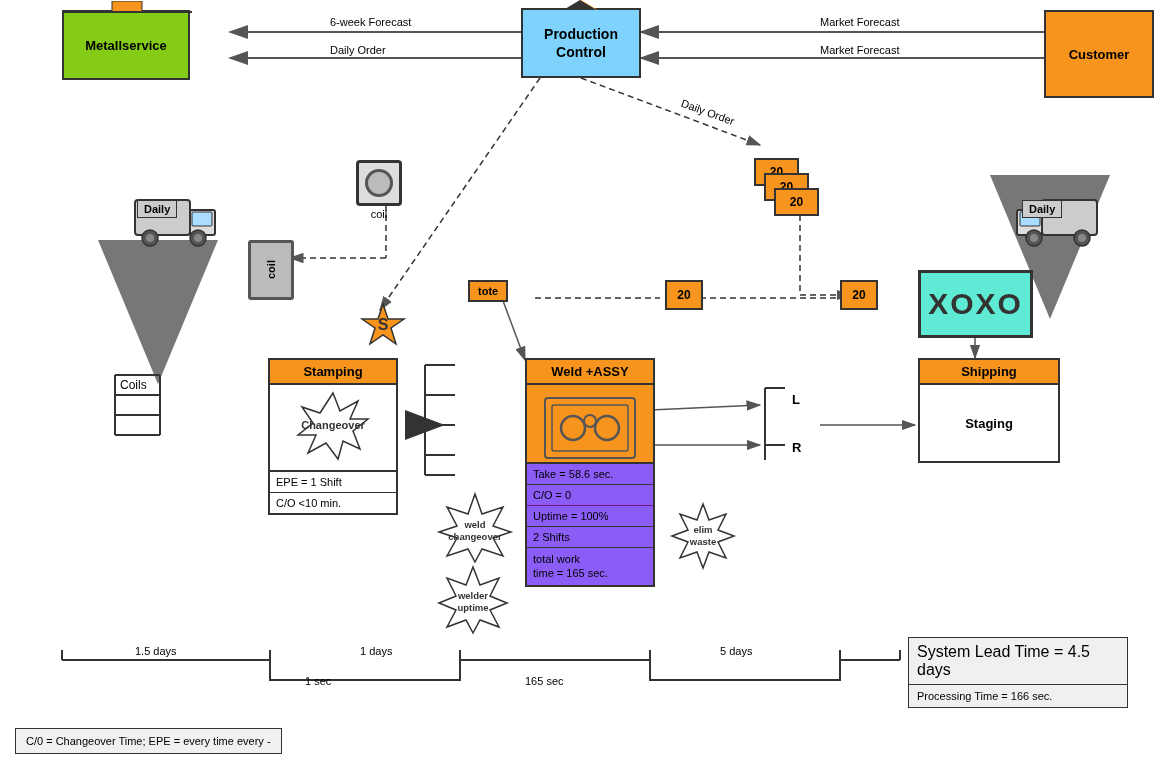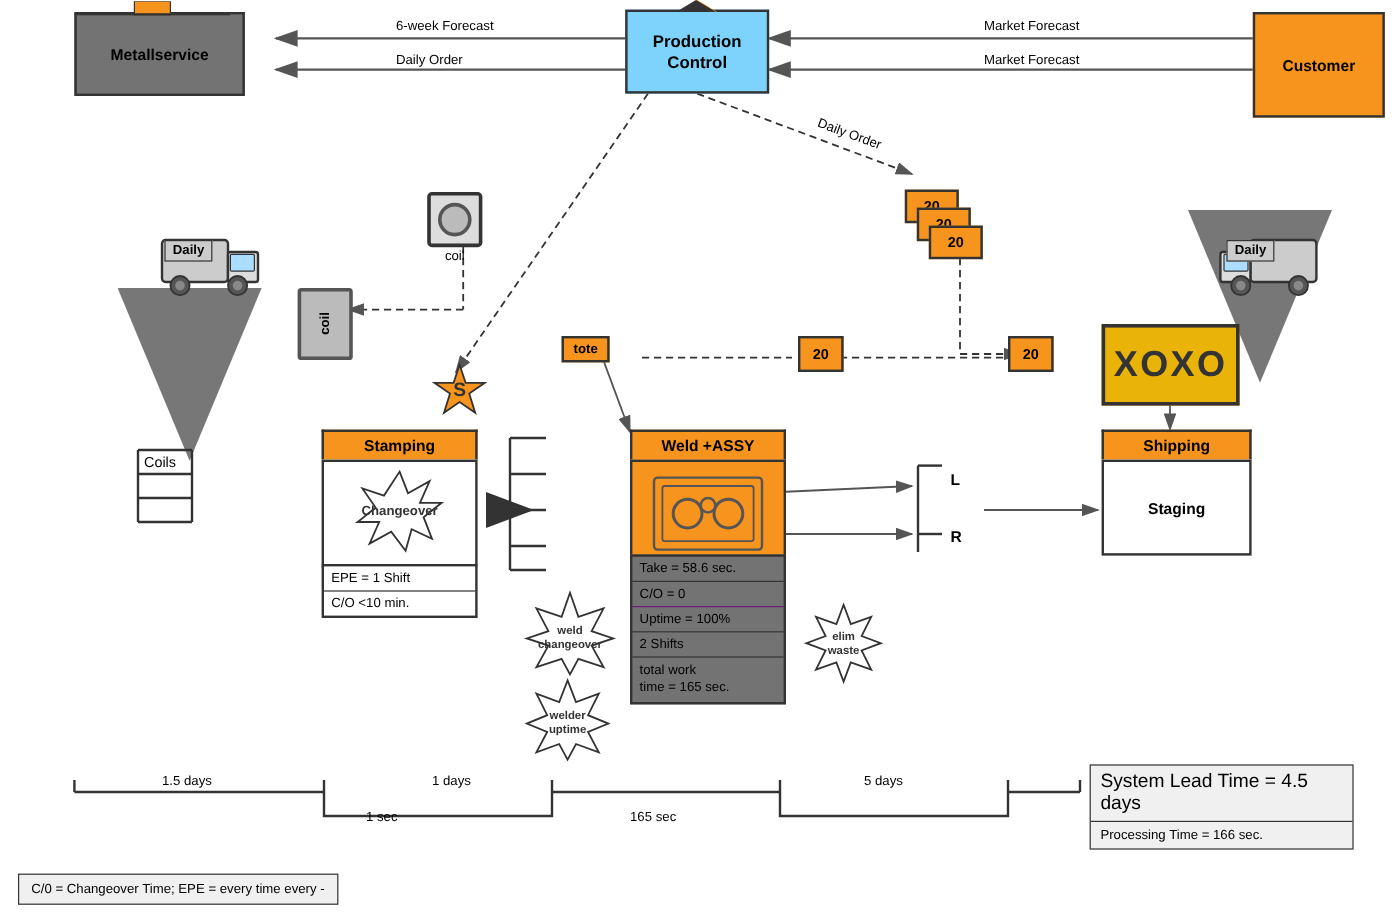--- a/index.html
+++ b/index.html
@@ -125,21 +125,21 @@
   <div class="prod-control">
     <span style="white-space:pre-line;line-height:1.3;">Production
 Control</span>
   </div>
 
   <div style="position:absolute;left:521px;top:0px;width:120px;height:10px;overflow:hidden;">
     <div style="width:0;height:0;border-left:20px solid transparent;border-right:20px solid transparent;border-bottom:12px solid #f7941d;position:absolute;left:40px;top:0;"></div>
     <div style="width:0;height:0;border-left:20px solid transparent;border-right:20px solid transparent;border-bottom:12px solid #333;position:absolute;left:39px;top:0;"></div>
   </div>
 
-  <div style="position:absolute;left:62px;top:10px;width:142px;height:70px;background:#737373;border:2px solid #333;display:flex;align-items:center;justify-content:center;font-weight:bold;font-size:13px;">
+  <div style="position:absolute;left:62px;top:10px;width:128px;height:70px;background:#84cc16;border:2px solid #333;display:flex;align-items:center;justify-content:center;font-weight:bold;font-size:13px;">
     <span>Metallservice</span>
   </div>
 
   <svg style="position:absolute;left:62px;top:1px;width:130px;height:12px;" xmlns="http://www.w3.org/2000/svg">
     <polygon points="50,0 80,0 80,12 50,12" fill="#f7941d" stroke="#333" stroke-width="1"></polygon>
     <rect x="0" y="10" width="130" height="2" fill="#333"></rect>
   </svg>
 
   <div style="position:absolute;left:1044px;top:10px;width:110px;height:88px;background:#f7941d;border:2px solid #333;display:flex;align-items:center;justify-content:center;font-weight:bold;font-size:13px;">
     <span>Customer</span>
@@ -252,21 +252,21 @@
       <svg width="100" height="70" viewBox="0 0 100 70" xmlns="http://www.w3.org/2000/svg">
         <rect x="5" y="5" width="90" height="60" rx="3" fill="#f7941d" stroke="#555" stroke-width="2"></rect>
         <rect x="12" y="12" width="76" height="46" rx="2" fill="#f7941d" stroke="#555" stroke-width="1.5"></rect>
         <circle cx="33" cy="35" r="12" fill="#f7941d" stroke="#555" stroke-width="2.5"></circle>
         <circle cx="67" cy="35" r="12" fill="#f7941d" stroke="#555" stroke-width="2.5"></circle>
         <circle cx="50" cy="28" r="6" fill="#f7941d" stroke="#555" stroke-width="2"></circle>
       </svg>
     </div>
   </div>
 
-  <div style="position:absolute;left:525px;top:462px;width:130px;border:2px solid #333;background:#737373;">
+  <div style="position:absolute;left:525px;top:462px;width:130px;border:2px solid #333;background:#8b5cf6;">
     <div style="padding:4px 6px;font-size:11px;border-bottom:1px solid #333;">Take = 58.6 sec.</div>
     <div style="padding:4px 6px;font-size:11px;border-bottom:1px solid #701a75;">C/O = 0</div>
     <div style="padding:4px 6px;font-size:11px;border-bottom:1px solid #333;">Uptime = 100%</div>
     <div style="padding:4px 6px;font-size:11px;border-bottom:1px solid #333;">2 Shifts</div>
     <div style="padding:4px 6px;font-size:11px;line-height:1.3;">total work<br>time = 165 sec.</div>
   </div>
 
   <div style="position:absolute;left:435px;top:492px;">
     <svg width="80" height="72" viewBox="0 0 80 72" xmlns="http://www.w3.org/2000/svg">
       <polygon points="40,2 47,22 68,15 58,34 76,40 58,46 68,64 47,57 40,70 33,57 12,64 22,46 4,40 22,34 12,15 33,22" fill="#fff" stroke="#333" stroke-width="1.5"></polygon>
@@ -295,25 +295,25 @@
 
   <div style="position:absolute;left:757px;top:408px;">
   </div>
 
   <div style="position:absolute;left:792px;top:392px;font-size:13px;font-weight:bold;">L</div>
 
   <div style="position:absolute;left:792px;top:440px;font-size:13px;font-weight:bold;">R</div>
 
   <div style="position:absolute;left:840px;top:280px;background:#f7941d;border:2px solid #333;width:38px;height:30px;display:flex;align-items:center;justify-content:center;font-weight:bold;font-size:12px;">20</div>
 
-  <div style="position:absolute;left:918px;top:270px;width:115px;height:68px;border:3px solid #333;background:#eab308;display:flex;align-items:center;justify-content:center;">
+  <div style="position:absolute;left:918px;top:270px;width:115px;height:68px;border:3px solid #333;background:#5eead4;display:flex;align-items:center;justify-content:center;">
     <span style="font-size:30px;font-weight:900;color:#333;letter-spacing:2px;">XOXO</span>
   </div>
 
-  <div style="position:absolute;left:918px;top:358px;width:125px;">
+  <div style="position:absolute;left:918px;top:358px;width:142px;">
     <div style="background:#f7941d;border:2px solid #333;border-bottom:none;text-align:center;font-weight:bold;padding:4px;font-size:13px;">Shipping</div>
     <div style="background:#fff;border:2px solid #333;height:80px;display:flex;align-items:center;justify-content:center;font-size:13px;font-weight:bold;">Staging</div>
   </div>
 
   <div style="position:absolute;left:754px;top:158px;">
     <div style="position:relative;width:70px;height:80px;">
       <div style="position:absolute;left:0px;top:0px;background:#f7941d;border:2px solid #333;width:45px;height:28px;display:flex;align-items:center;justify-content:center;font-weight:bold;font-size:12px;">20</div>
       <div style="position:absolute;left:10px;top:15px;background:#f7941d;border:2px solid #333;width:45px;height:28px;display:flex;align-items:center;justify-content:center;font-weight:bold;font-size:12px;">20</div>
       <div style="position:absolute;left:20px;top:30px;background:#f7941d;border:2px solid #333;width:45px;height:28px;display:flex;align-items:center;justify-content:center;font-weight:bold;font-size:12px;">20</div>
     </div>

